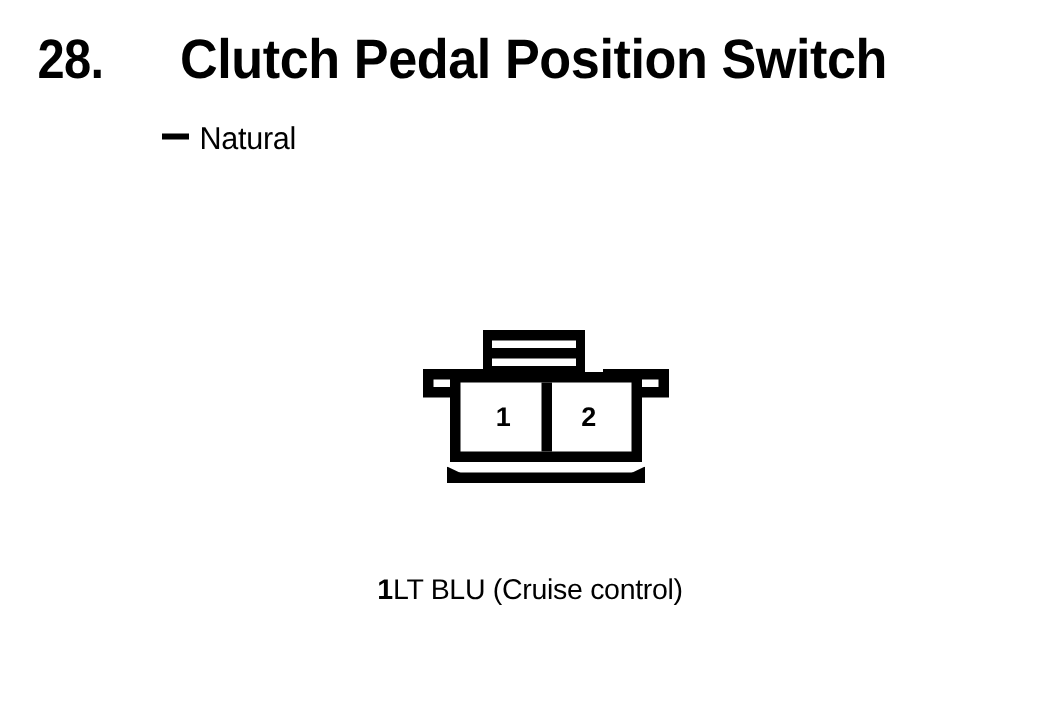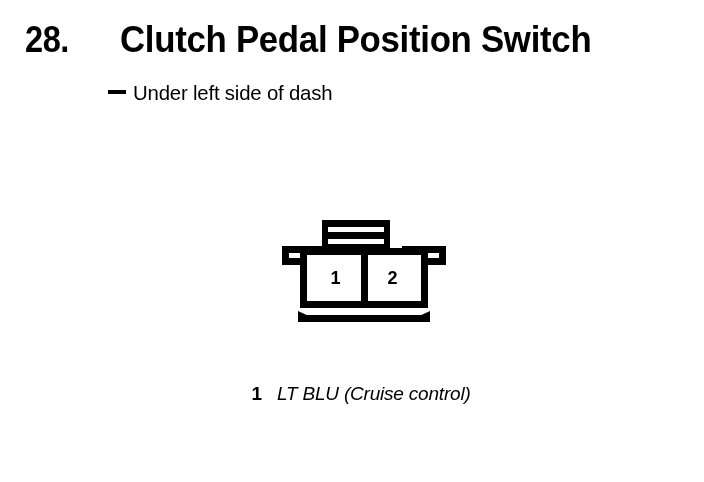--- a/index.html
+++ b/index.html
@@ -236,38 +236,37 @@
   .legend-num {
     display: inline-block;
     width: 18px;
     text-align: right;
     font-size: 19px;
     font-weight: bold;
     line-height: 26px;
   }
   .legend-desc {
     display: inline-block;
-    margin-left: 15px;
+    margin-left: 0;
     font-size: 19px;
     line-height: 26px;
     letter-spacing: -0.2px;
-    font-style: italic;
   }
 </style>
 </head>
 <body>
 
 <div id="header">
   <div id="item-number">28.</div>
   <div id="page-title">Clutch Pedal Position Switch</div>
 </div>
 
 <div id="attributes">
   <div class="attr-row">
-    <span class="attr-dash"></span><span class="attr-text">Under left side of dash</span>
+    <span class="attr-dash"></span><span class="attr-text">Natural</span>
   </div>
 </div>
 
 <div id="connector">
 
   <div id="connector-tab">
     <div class="tab-slot" id="tab-slot-1"></div>
     <div class="tab-slot" id="tab-slot-2"></div>
   </div>
 

